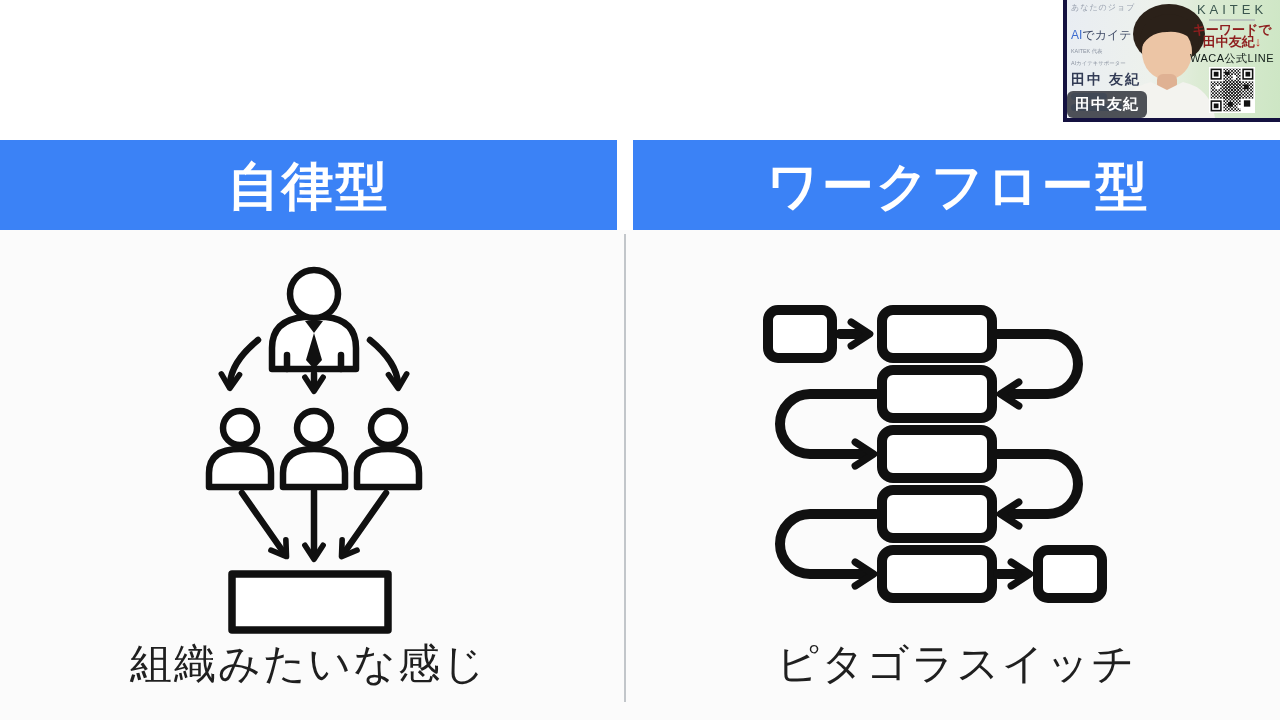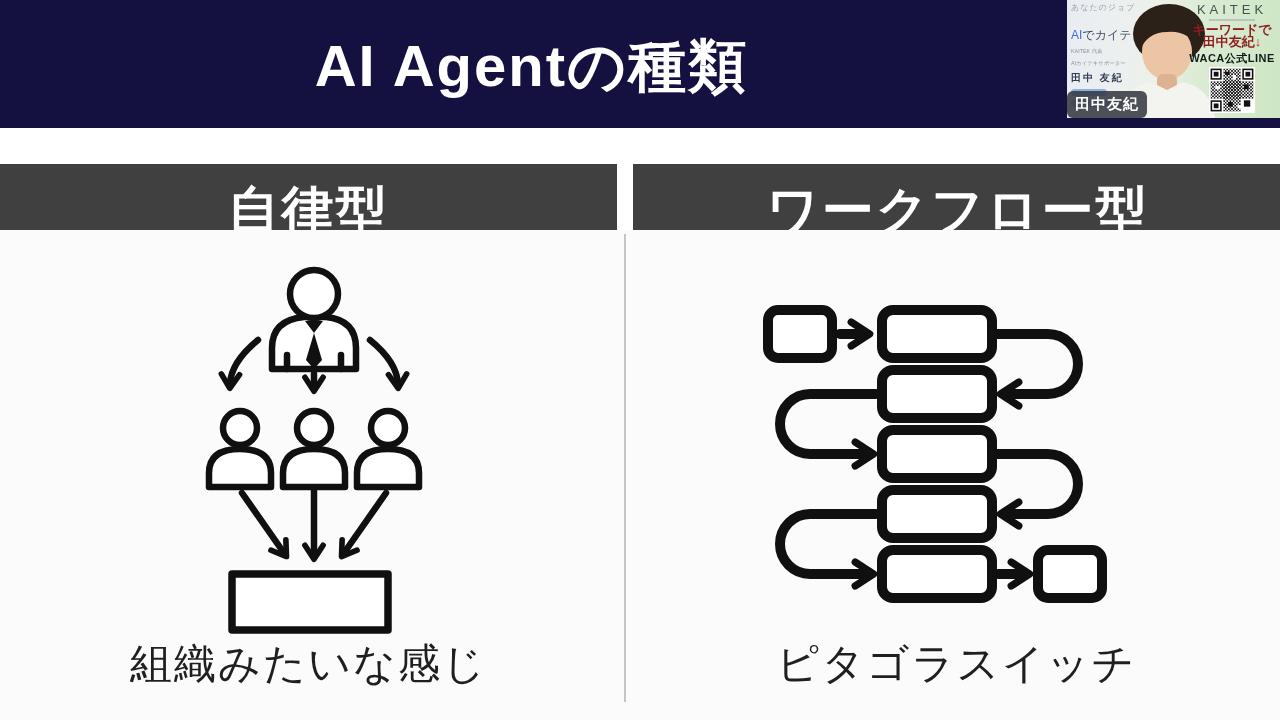--- a/index.html
+++ b/index.html
@@ -6,22 +6,22 @@
   body{width:1280px;height:720px;overflow:hidden;background:#fff;
        font-family:"Liberation Sans","DejaVu Sans",sans-serif;}
   .stage{position:relative;width:1280px;height:720px;background:#ffffff;}
 
   
   .titlebar{position:absolute;left:0;top:0;width:1280px;height:128px;background:#141140;}
   .titlebar h1{margin:0;width:1063px;height:128px;line-height:132px;text-align:center;
                color:#fff;font-size:58px;font-weight:800;letter-spacing:2px;}
 
   
-  .band{position:absolute;top:140px;height:90px;background:#404040;
-        color:#fff;font-size:52px;font-weight:800;text-align:center;line-height:92px;letter-spacing:2px;margin-top:24px;}
+  .band{position:absolute;top:140px;height:90px;background:#3b82f6;
+        color:#fff;font-size:52px;font-weight:800;text-align:center;line-height:92px;letter-spacing:2px;}
   .band-left{left:0;width:617px;}
   .band-right{left:633px;width:650px;}
 
   
   .content{position:absolute;left:0;top:230px;width:1280px;height:490px;background:#fbfbfb;}
   .vdivider{position:absolute;left:624px;top:4px;width:2px;height:468px;background:#c2c6ca;}
   .icon-left{position:absolute;left:130px;top:20px;width:380px;height:390px;margin:0;}
   .icon-right{position:absolute;left:700px;top:30px;width:460px;height:360px;margin:0;}
   .icon-left svg,.icon-right svg{width:100%;height:100%;display:block;}
   .cap{position:absolute;top:402px;height:64px;margin:0;line-height:64px;
@@ -31,43 +31,40 @@
 
   
   .cam{position:absolute;top:0;right:0;width:217px;height:122px;background:#141140;}
   .video{position:absolute;left:4px;top:0;right:0;height:118px;overflow:hidden;
          background:linear-gradient(95deg,#e9edf3 0%,#edf1ec 40%,#dcebd4 62%,#cde6c4 100%);}
   .cover{position:absolute;left:4px;top:2px;width:112px;height:114px;}
   .cover .c1{font-size:8px;font-weight:normal;color:#98a0ae;letter-spacing:1px;}
   .cover .c2{font-size:12px;font-weight:normal;color:#3f4a66;margin-top:14px;}
   .cover .c2 .ai{color:#3e6cd0;}
   .cover .c3{font-size:6px;color:#8a92a0;margin-top:3px;transform:scale(.9);transform-origin:left;}
-  .cover .c4{font-size:10px;font-weight:bold;color:#323b55;margin-top:3px;letter-spacing:2px;}
+  .cover .c4{font-size:14px;font-weight:bold;color:#323b55;margin-top:3px;letter-spacing:2px;}
   .pill{height:7px;border-radius:4px;background:#7da4de;margin-top:4px;opacity:.85;}
   .pill.p1{width:36px;}
   .pill.p2{width:62px;background:#6f9bd9;}
   .person{position:absolute;left:36px;top:0;width:130px;height:118px;}
   .panel{position:absolute;right:2px;top:2px;width:92px;text-align:center;}
   .brand{font-size:13px;font-weight:normal;letter-spacing:4px;color:#3a564e;line-height:15px;}
   .brand-sub{width:46px;height:2px;background:#b9c4bd;margin:2px auto 3px auto;}
   .promo{font-size:13px;font-weight:bold;color:#8e1e1e;line-height:12px;}
   .promo .arr{color:#c5271a;font-weight:bold;}
-  .line-label{font-size:11px;font-weight:bold;color:#101b17;line-height:14px;margin-top:3px;letter-spacing:.5px;}
+  .line-label{font-size:11px;font-weight:normal;color:#101b17;line-height:14px;margin-top:3px;letter-spacing:.5px;}
   .qr{width:46px;height:46px;margin-top:2px;background:#fff;}
   .namebadge{position:absolute;left:0;bottom:0;background:rgba(55,58,66,.88);color:#fff;
              font-size:15px;font-weight:bold;padding:4px 8px;letter-spacing:1px;z-index:5;border-radius:6px;}
 </style>
 </head>
 <body>
 
 <div class="stage">
 
-  <header class="titlebar">
-    <h1>AI Agentの種類</h1>
-  </header>
 
   <div class="band band-left">
     <span>自律型</span>
   </div>
   <div class="band band-right">
     <span>ワークフロー型</span>
   </div>
 
   <main class="content">
     <div class="vdivider"></div>

